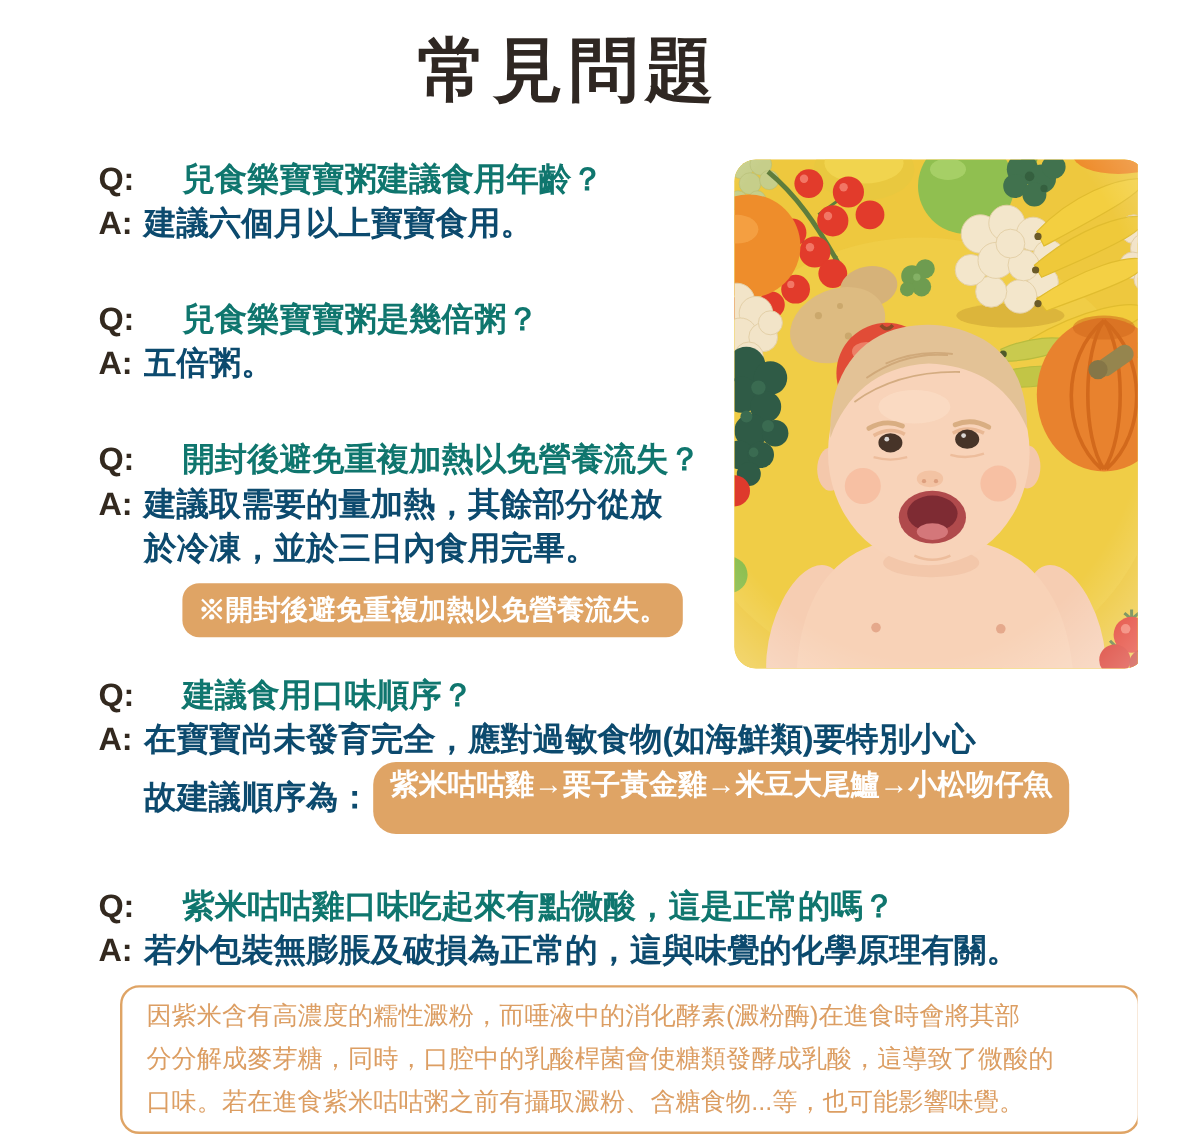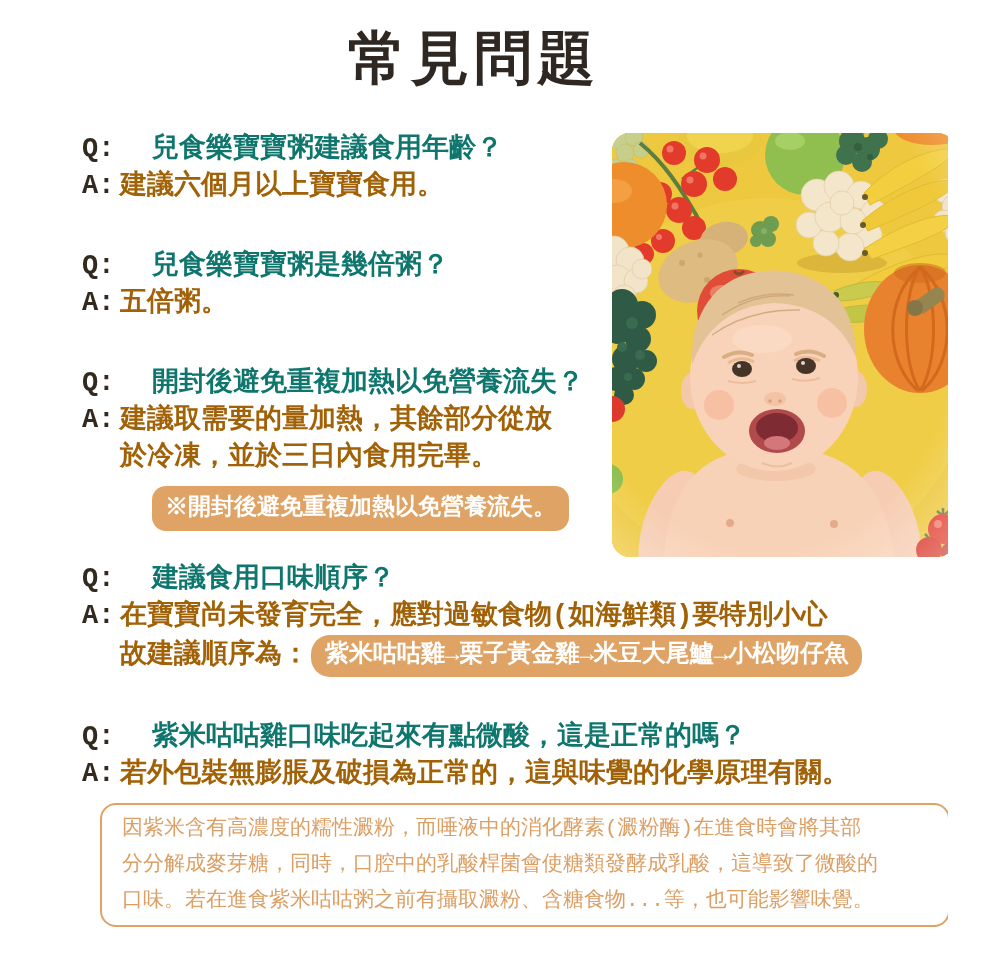--- a/index.html
+++ b/index.html
@@ -1,44 +1,44 @@
 <!DOCTYPE html>
 <html><head>
 <meta charset="utf-8">
 <style>
   html,body { margin:0; padding:0; background:#ffffff; }
   .canvas {
     position:relative; width:948px; height:955px; background:#ffffff;
-    font-family:Liberation Mono, monospace; overflow:hidden;
+    font-family:Liberation Sans, sans-serif; overflow:hidden;
   }
   .title {
     position:absolute; top:20px; left:0; width:100%; margin:0;
     text-align:center; font-size:58px; font-weight:900;
     color:#2F2722; letter-spacing:5px;
   }
   .faq { position:absolute; top:131px; left:82px; width:900px; }
   .item-1,.item-2 { margin-bottom:43px; }
   .item-3 { margin-bottom:30px; }
   .item-4 { margin-bottom:42px; }
   .row { display:flex; font-size:27px; font-weight:bold; line-height:37px; white-space:nowrap; }
   .prefix { flex:0 0 38px; color:#33291F; }
   .q-text { color:#0f766e;margin-left:32px; }
-  .a-text, .order-label { color:#a16207; }
+  .a-text, .order-label { color:#0c4a6e; }
   .indent { padding-left:38px; }
   .note-row { padding-left:38px; margin-top:10px; }
   .note-pill {
     display:inline-block; background:#DFA465; color:#FFFFFF;
     font-size:23px; font-weight:bold; line-height:1.25;
     padding:8px 13px; border-radius:14px;margin-left:32px;
   }
   .order-row { align-items:center; }
   .flavor-pill {
     display:inline-block; background:#DFA465; color:#FFFFFF;
     font-size:24px; font-weight:bold; line-height:1.2;
-    padding:6px 14px 7px; border-radius:19px; margin-left:2px;
+    padding:6px 14px 25px; border-radius:19px; margin-left:2px;
   }
   .detail-box {
     margin:10px 0 0 18px; width:806px;
     border:2.5px solid #DFA465; border-radius:16px;
     padding:6px 20px; color:#DC9E63;
     font-size:21px; font-weight:normal; line-height:36px;
   }
   .detail-line { white-space:nowrap; }
   .photo {
     position:absolute; left:612px; top:133px; width:343px; height:424px;

